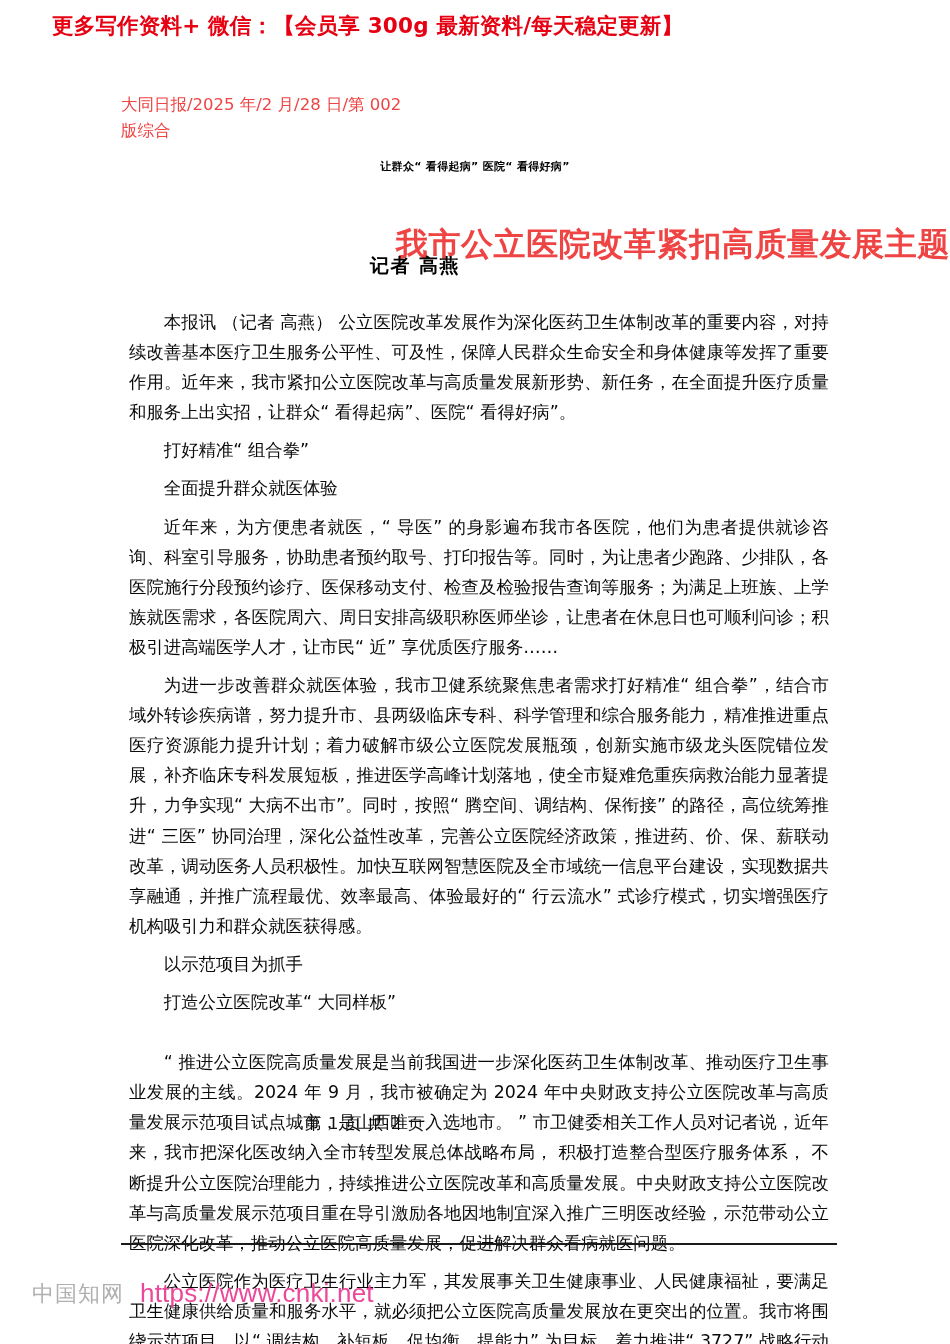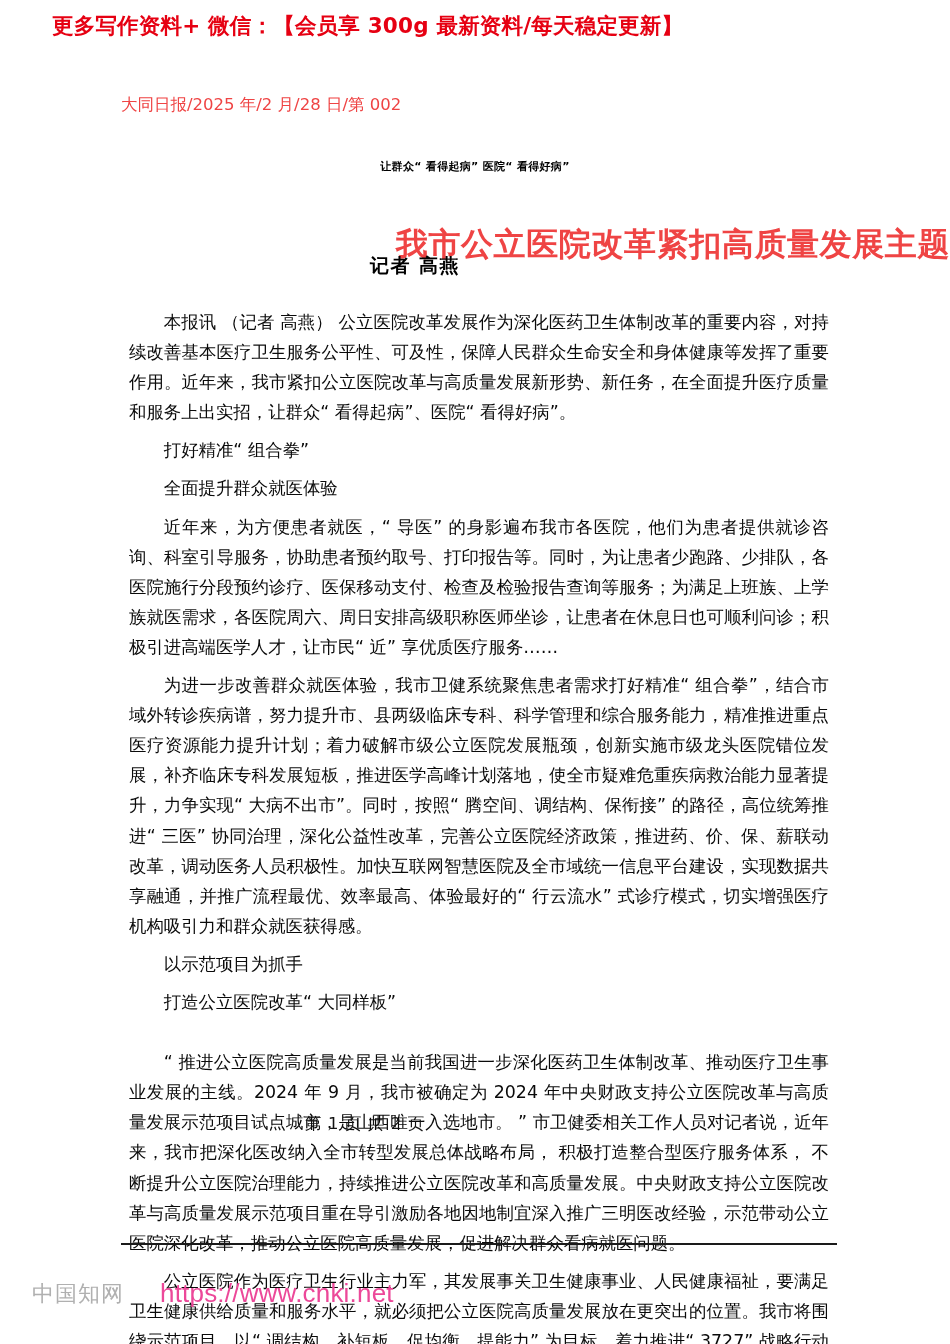--- a/index.html
+++ b/index.html
@@ -130,21 +130,21 @@
     background: #1a1a1a;
   }
 
   
   .watermark {
     position: absolute;
     left: 32px;
     top: 1278px;
     display: flex;
     align-items: center;
-    gap: 36px;
+    gap: 16px;
     color: #b4b4b4;
   }
   .watermark .wm-logo {
     font-size: 22px;
     letter-spacing: 1px;
     color: #b0b0b0;
     font-family: "DejaVu Sans", "Liberation Sans", sans-serif;
   }
   .watermark .wm-url {
     font-size: 26px;
@@ -155,20 +155,21 @@
 </style>
 </head>
 <body>
 
 <div class="page">
 
   <div class="promo-banner">更多写作资料+ 微信：【会员享 300g 最新资料/每天稳定更新】</div>
 
   <div class="source-line">
     <div>大同日报/2025 年/2 月/28 日/第 002</div>
+    <div>版综合</div>
   </div>
 
   <div class="kicker">让群众“ 看得起病” 医院“ 看得好病”</div>
 
   <h1 class="headline">我市公立医院改革紧扣高质量发展主题</h1>
 
   <div class="byline">记者 高燕</div>
 
   <div class="article-body">
     <p>本报讯 （记者 高燕） 公立医院改革发展作为深化医药卫生体制改革的重要内容，对持续改善基本医疗卫生服务公平性、可及性，保障人民群众生命安全和身体健康等发挥了重要作用。近年来，我市紧扣公立医院改革与高质量发展新形势、新任务，在全面提升医疗质量和服务上出实招，让群众“ 看得起病”、医院“ 看得好病”。</p>

